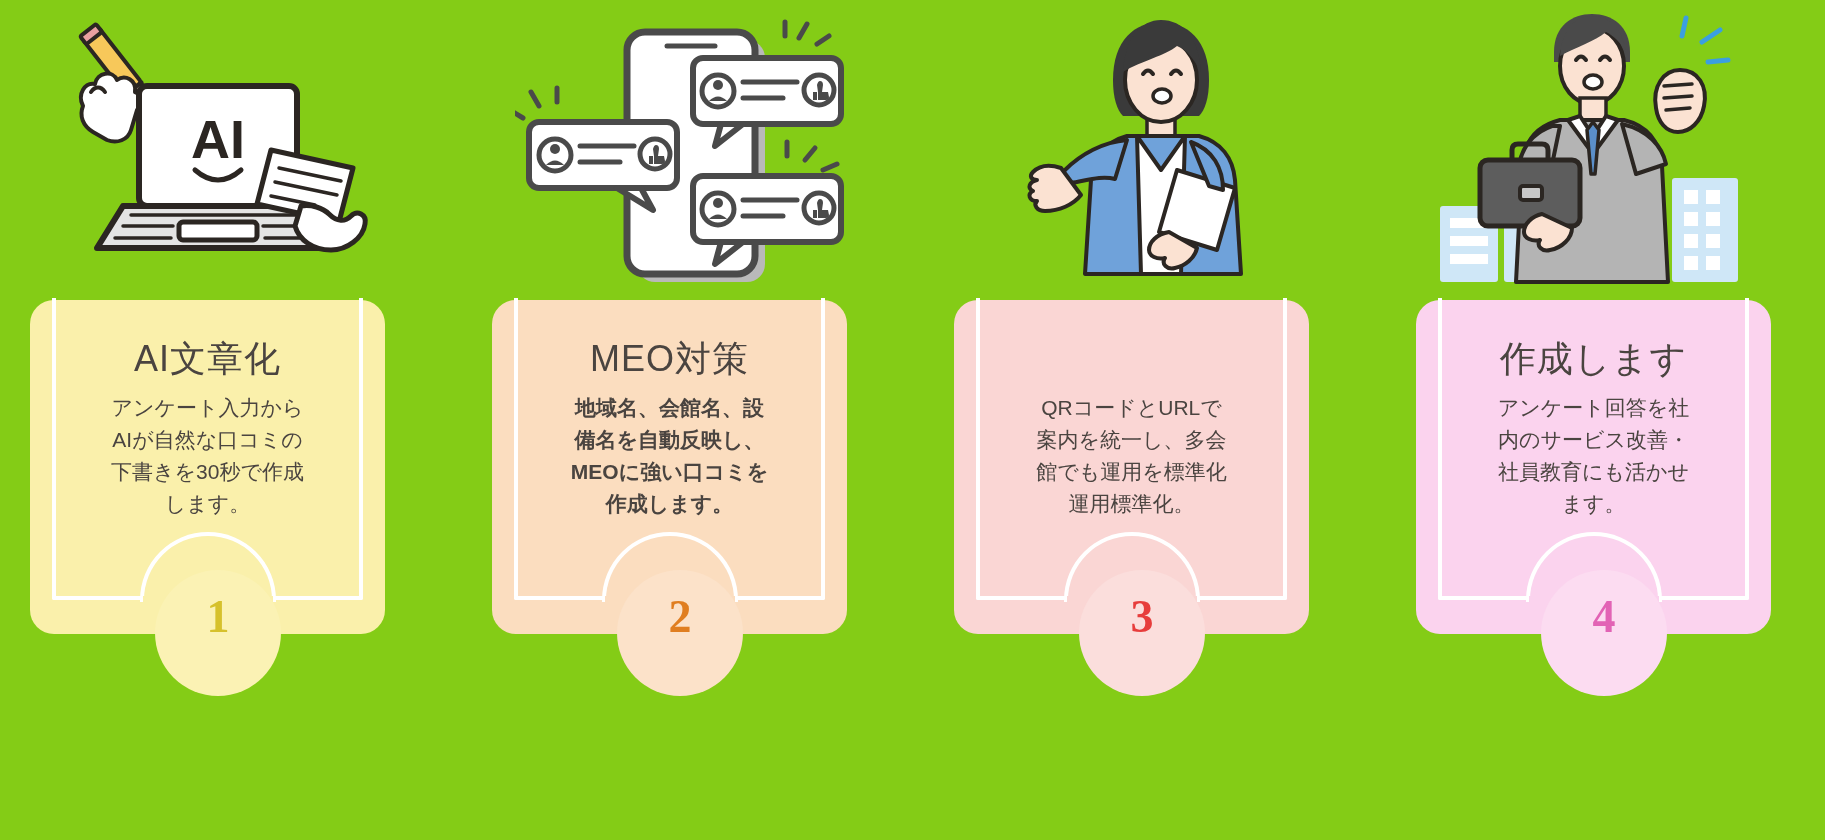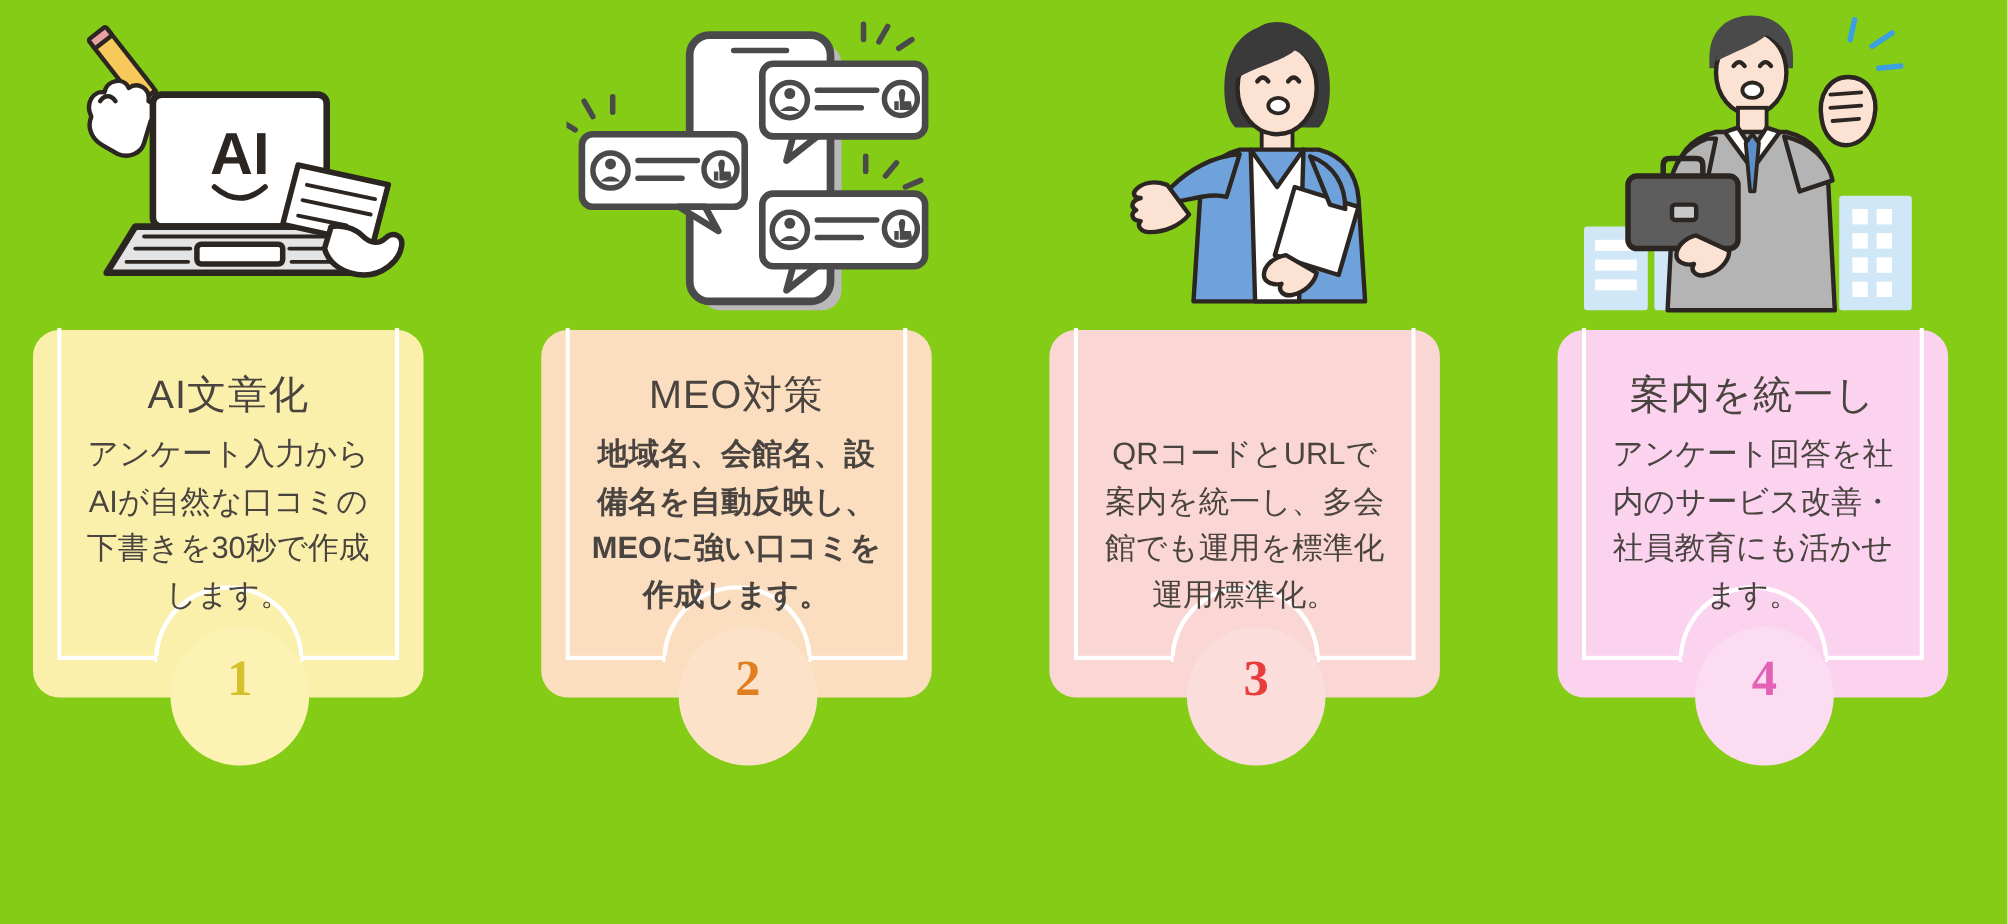--- a/index.html
+++ b/index.html
@@ -102,21 +102,21 @@
     color: #4a4440;
     letter-spacing: 1px;
     line-height: 1.2;
     margin-top: 11px;
   }
   .card-body {
     position: absolute;
     left: 34px; right: 34px;
     top: 92px;
     text-align: center;
-    font-size: 28px;
+    font-size: 21px;
     line-height: 1.52;
     color: #4a4440;
   }
   
   .badge {
     position: absolute;
     left: 50%;
     transform: translateX(-50%);
     top: 270px;
     width: 126px;
@@ -390,21 +390,21 @@
           <path d="M78 150 v-10 q0 -6 6 -6 h24 q6 0 6 6 v10" fill="none" stroke="#2b2622" stroke-width="5"></path>
           <rect x="86" y="176" width="22" height="14" rx="3" fill="#c8c8c8" stroke="#2b2622" stroke-width="4"></rect>
           <path d="M108 204 c-10 2 -18 10 -18 18 c0 6 8 10 16 8 c-4 6 2 12 10 10 c12 -2 22 -12 22 -22 Z" fill="#fbe2d2" stroke="#2b2622" stroke-width="4" stroke-linejoin="round"></path>
         </svg>
       </div>
       <div class="card-wrap">
         <div class="card" style="background: rgb(251, 211, 238);">
           <div class="card-inner-border" style="border-left-color: rgb(255, 255, 255); border-right-color: rgb(255, 255, 255); border-bottom-color: rgb(255, 255, 255);"></div>
           <div class="arch" style="border-color: rgb(255, 255, 255);"></div>
           <div class="arch-mask" style="background: rgb(251, 211, 238);"></div>
-          <div class="card-title" style="color: rgb(74, 68, 64);">案内を統一し</div>
+          <div class="card-title" style="color: rgb(74, 68, 64);">作成します</div>
           <div class="card-body" style="color: rgb(74, 68, 64); white-space: pre-line;">アンケート回答を社
 内のサービス改善・
 社員教育にも活かせ
 ます。</div>
         </div>
         <div class="badge" style="background: rgb(252, 220, 241);">
           <span class="badge-num" style="color: rgb(226, 99, 181);">4</span>
         </div>
       </div>
     </div>

